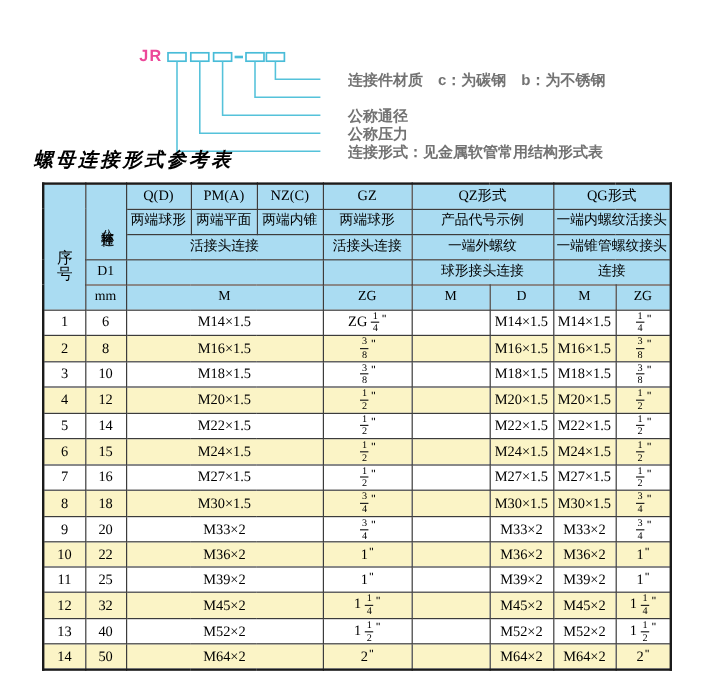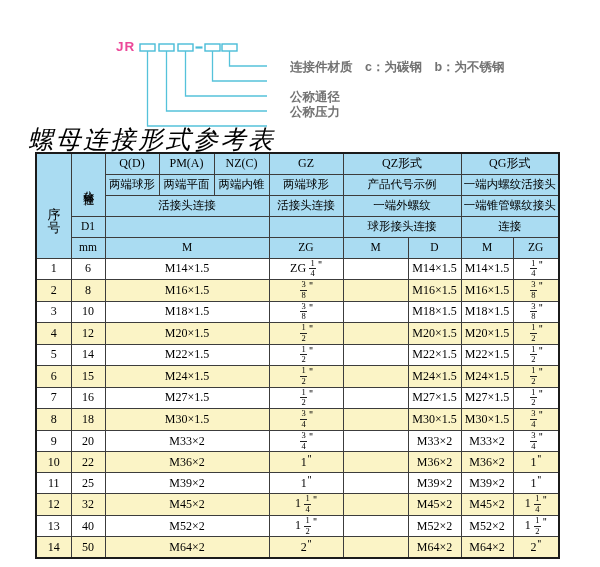--- a/index.html
+++ b/index.html
@@ -7,21 +7,21 @@
     width:600px;height:567px;position:relative;background:#fff;
     font-family:"Liberation Serif","DejaVu Serif",serif;color:#000;
     --header-bg:#aadcf2;--row-bg:#ffffff;--alt-bg:#fbf4c6;--grid:#3c3c3c;--accent:#49bcd8;
   }
   .diagram{position:absolute;left:0;top:0;width:600px;height:150px;}
   .diagram svg{position:absolute;left:0;top:0;}
   .dg-heading{position:absolute;left:111px;top:18px;font:bold 13.5px "Liberation Sans","DejaVu Sans",sans-serif;color:#121212;letter-spacing:1px;white-space:nowrap;}
   .dg-heading .star{color:#2b8fd0;margin-right:3px;font-size:13px;}
   .dg-prefix{position:absolute;left:116px;top:39px;font:bold 13.5px "Liberation Sans","DejaVu Sans",sans-serif;color:#ec4899;letter-spacing:1px;}
   .dg-label{position:absolute;left:262px;height:15px;line-height:15px;font:bold 12.5px "Liberation Sans","DejaVu Sans",sans-serif;color:#737373;white-space:nowrap;margin-left:28px;}
-  .tbl-title{position:absolute;left:28px;top:123px;font-style:italic;font-weight:normal;font-size:25px;letter-spacing:2.5px;color:#000;}
+  .tbl-title{position:absolute;left:28px;top:123px;font-style:italic;font-weight:bold;font-size:16px;letter-spacing:2.5px;color:#000;}
   table.ref{position:absolute;left:35px;top:152px;width:523px;border-collapse:collapse;table-layout:fixed;border:2px solid #1b1b1b;}
   .ref th,.ref td{border:1px solid var(--grid);padding:0;text-align:center;vertical-align:middle;font-weight:normal;overflow:hidden;}
   .ref thead tr{height:21px;}
   .ref tbody tr{height:21px;}
   .ref thead th{background:var(--header-bg);font-size:11.5px;line-height:1.05;}
   .ref thead tr.codes th{font-size:12px;}
   .ref tbody td{font-size:12px;background:var(--row-bg);}
   .ref tbody tr.alt td{background:var(--alt-bg);}
   .vert{writing-mode:vertical-rl;text-orientation:upright;display:inline-block;}
   .vert.seq{font-size:13px;letter-spacing:15px;padding-top:14px;}
@@ -50,20 +50,21 @@
       <polyline points="212.5,51 212.5,81 267,81"></polyline>
       <polyline points="185.5,51 185.5,96 267,96"></polyline>
       <polyline points="166.5,51 166.5,111 267,111"></polyline>
       <polyline points="147.5,51 147.5,126 267,126"></polyline>
     </g>
   </svg>
   <div class="dg-prefix">JR</div>
   <div class="dg-label" style="top:59px">连接件材质　c：为碳钢　b：为不锈钢</div>
   <div class="dg-label" style="top:89px">公称通径</div>
   <div class="dg-label" style="top:104px">公称压力</div>
+  <div class="dg-label" style="top:119px">连接形式：见金属软管常用结构形式表</div>
 </div>
 
 <div class="tbl-title">螺母连接形式参考表</div>
 
 <table class="ref">
   <colgroup>
     <col style="width:35px">
       <col style="width:34px">
       <col style="width:54px">
       <col style="width:55px">

